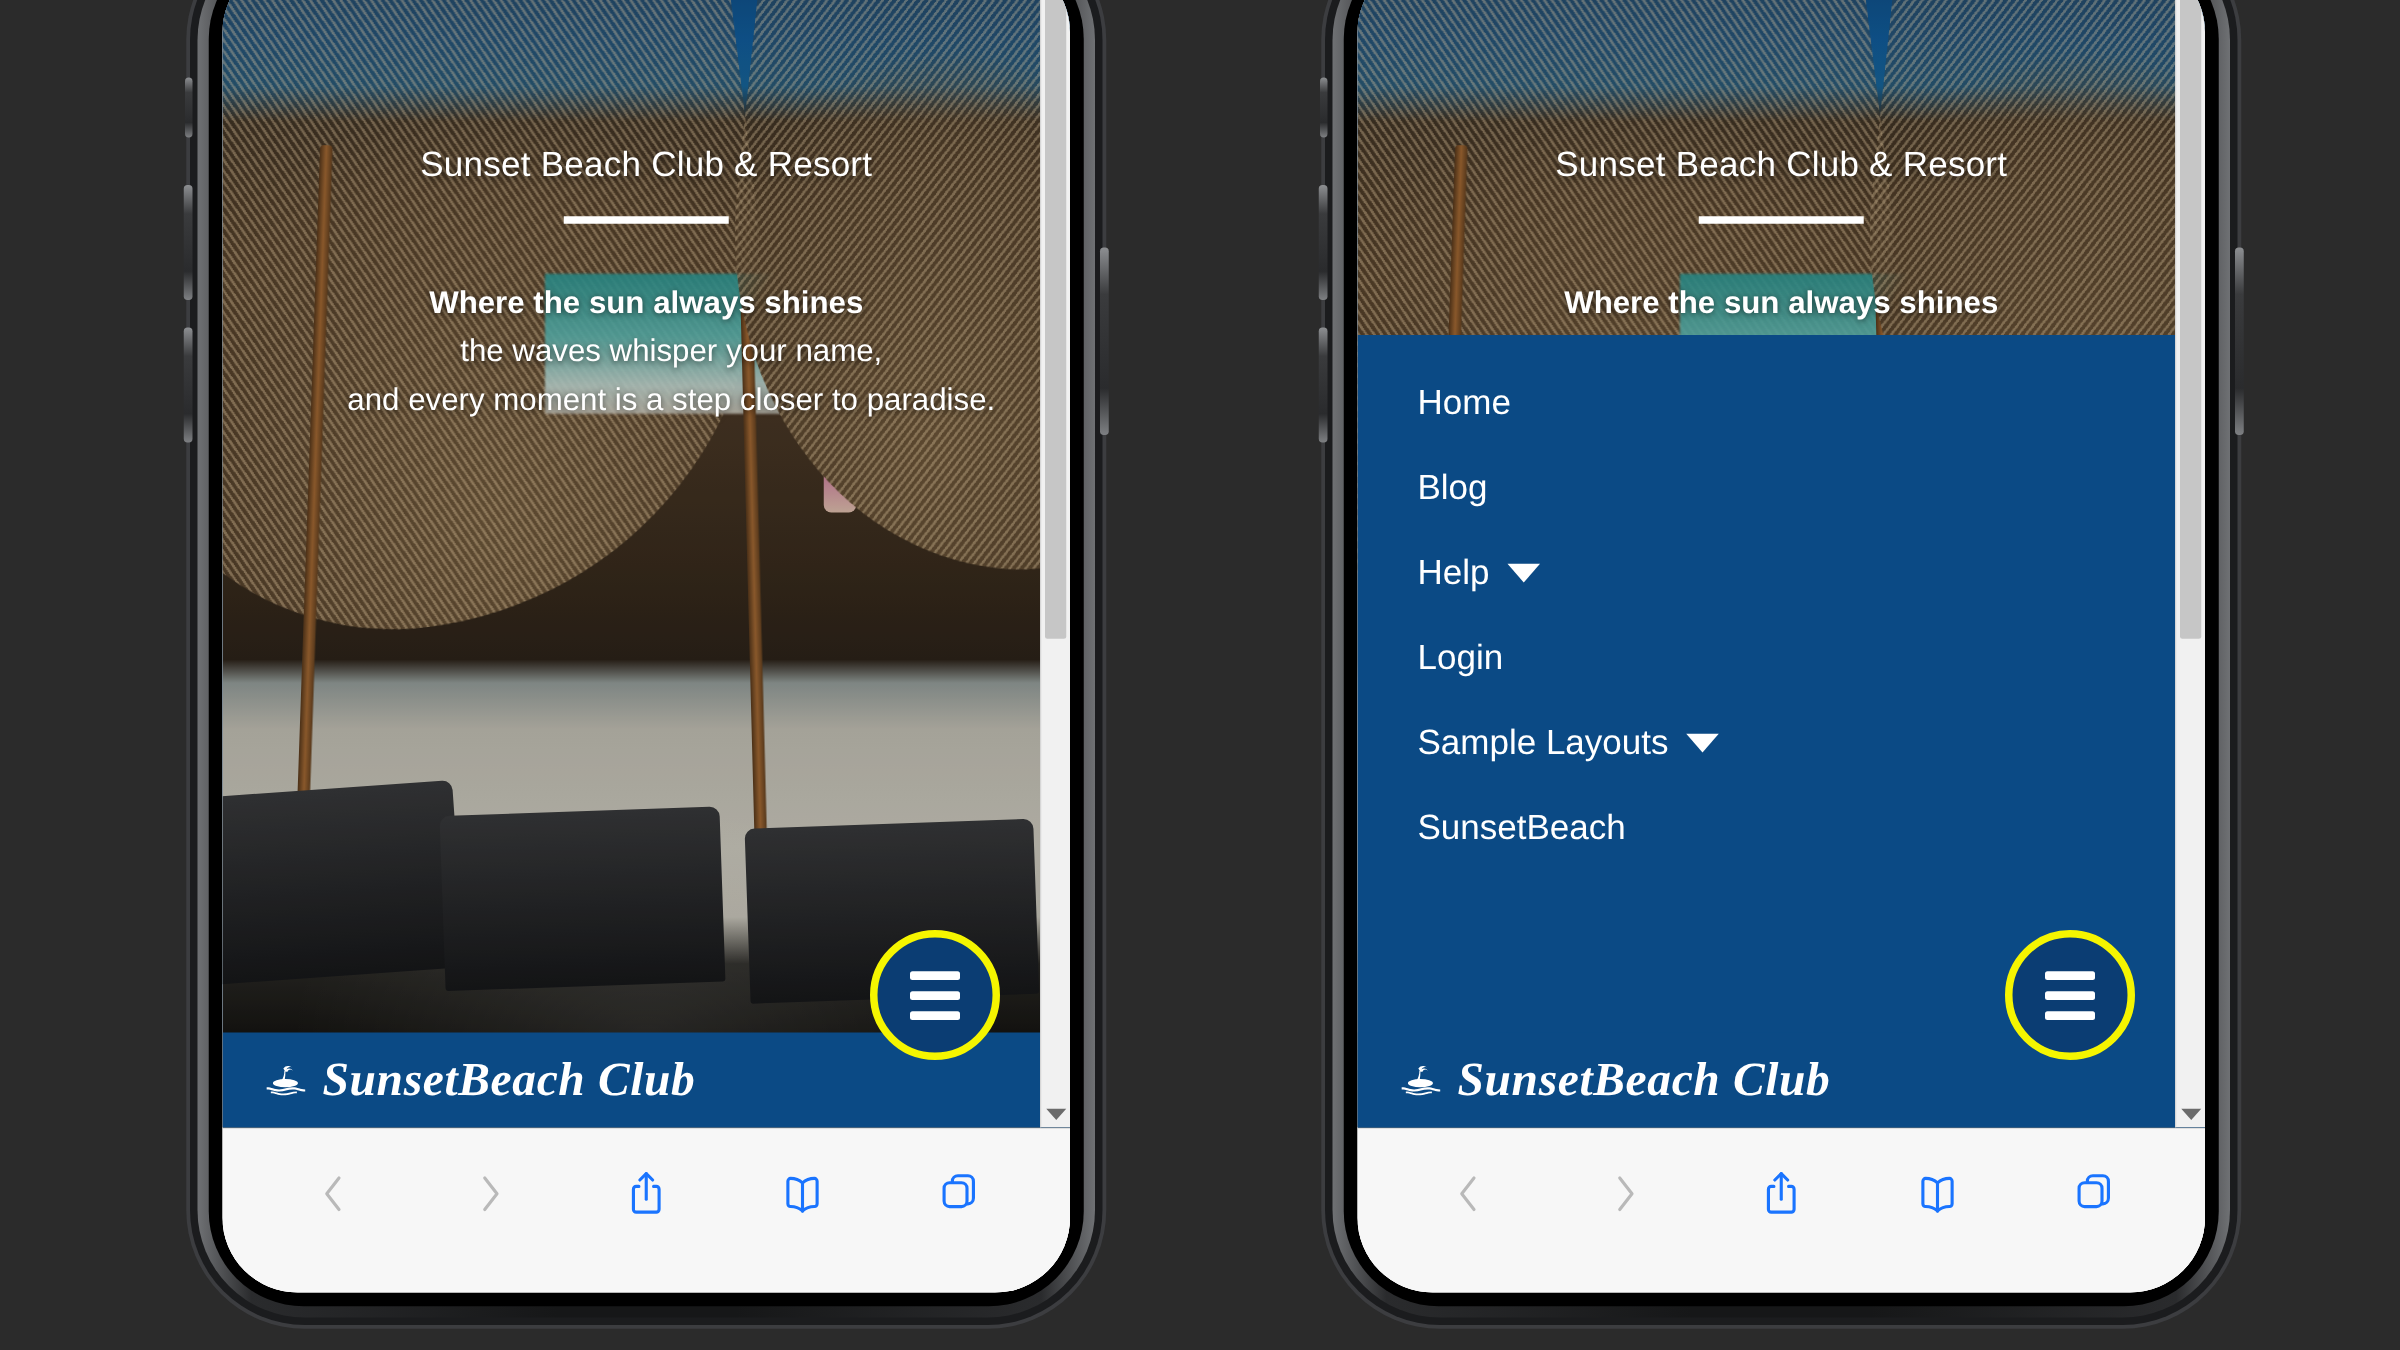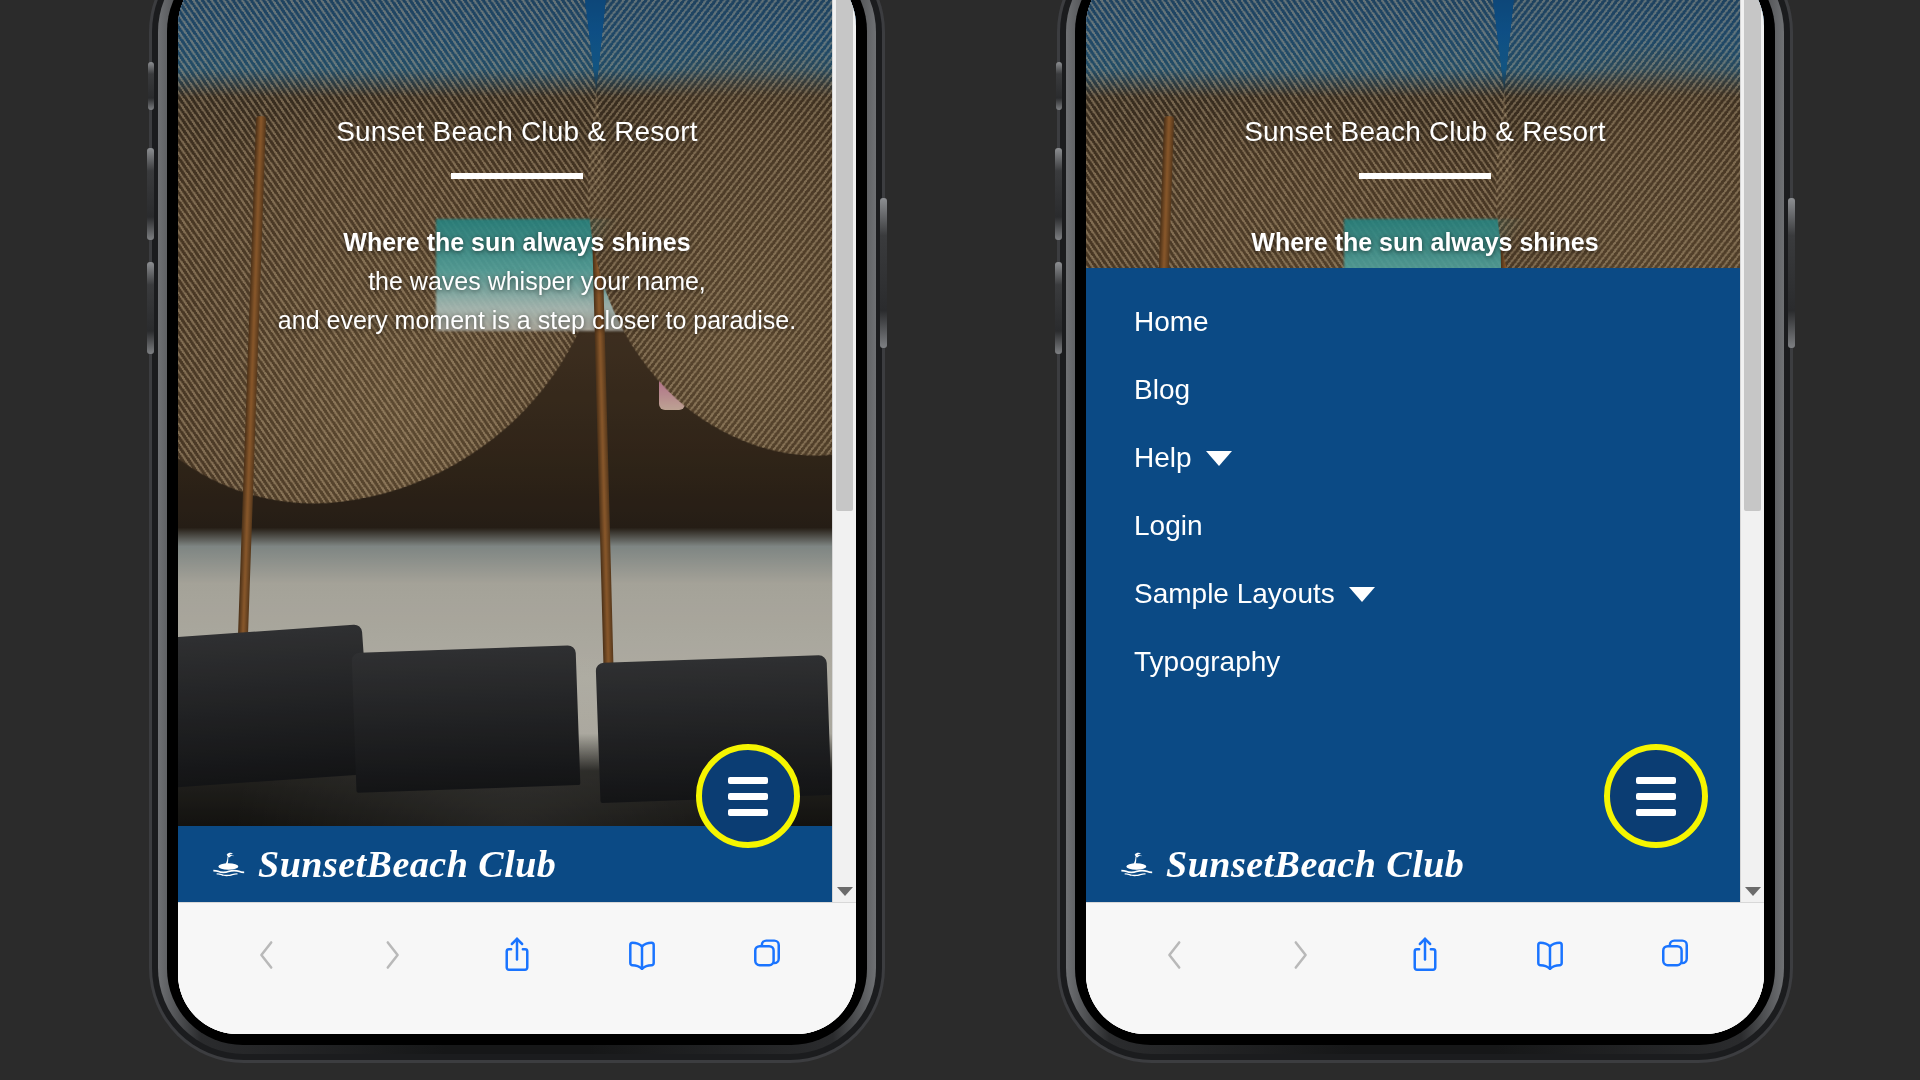--- a/index.html
+++ b/index.html
@@ -340,21 +340,21 @@
               <span class="caret"></span>
             </div>
             <div class="nav-item">
               <span class="nav-label">Login</span>
             </div>
             <div class="nav-item">
               <span class="nav-label">Sample Layouts</span>
               <span class="caret"></span>
             </div>
             <div class="nav-item">
-              <span class="nav-label">Typography</span>
+              <span class="nav-label">SunsetBeach</span>
             </div>
           </div>
 
           <div class="site-footer">
             <div class="logo">
               <svg class="logo-mark" viewBox="0 0 48 30">
                 <path d="M20 4c2-3 6-3 8-1-2-1-4 0-5 2 2-2 5-1 6 1-2-2-4-1-5 1h-2z" fill="#fff"></path>
                 <path d="M21 6c0 4-1 7-3 10h3c1-4 1-7 1-10z" fill="#fff"></path>
                 <ellipse cx="22" cy="18" rx="12" ry="4" fill="#fff"></ellipse>
                 <path d="M4 22c5 0 7 2 12 2s8-2 13-2 7 2 12 2v2c-5 0-7-2-12-2s-8 2-13 2-7-2-12-2z" fill="#fff"></path>

